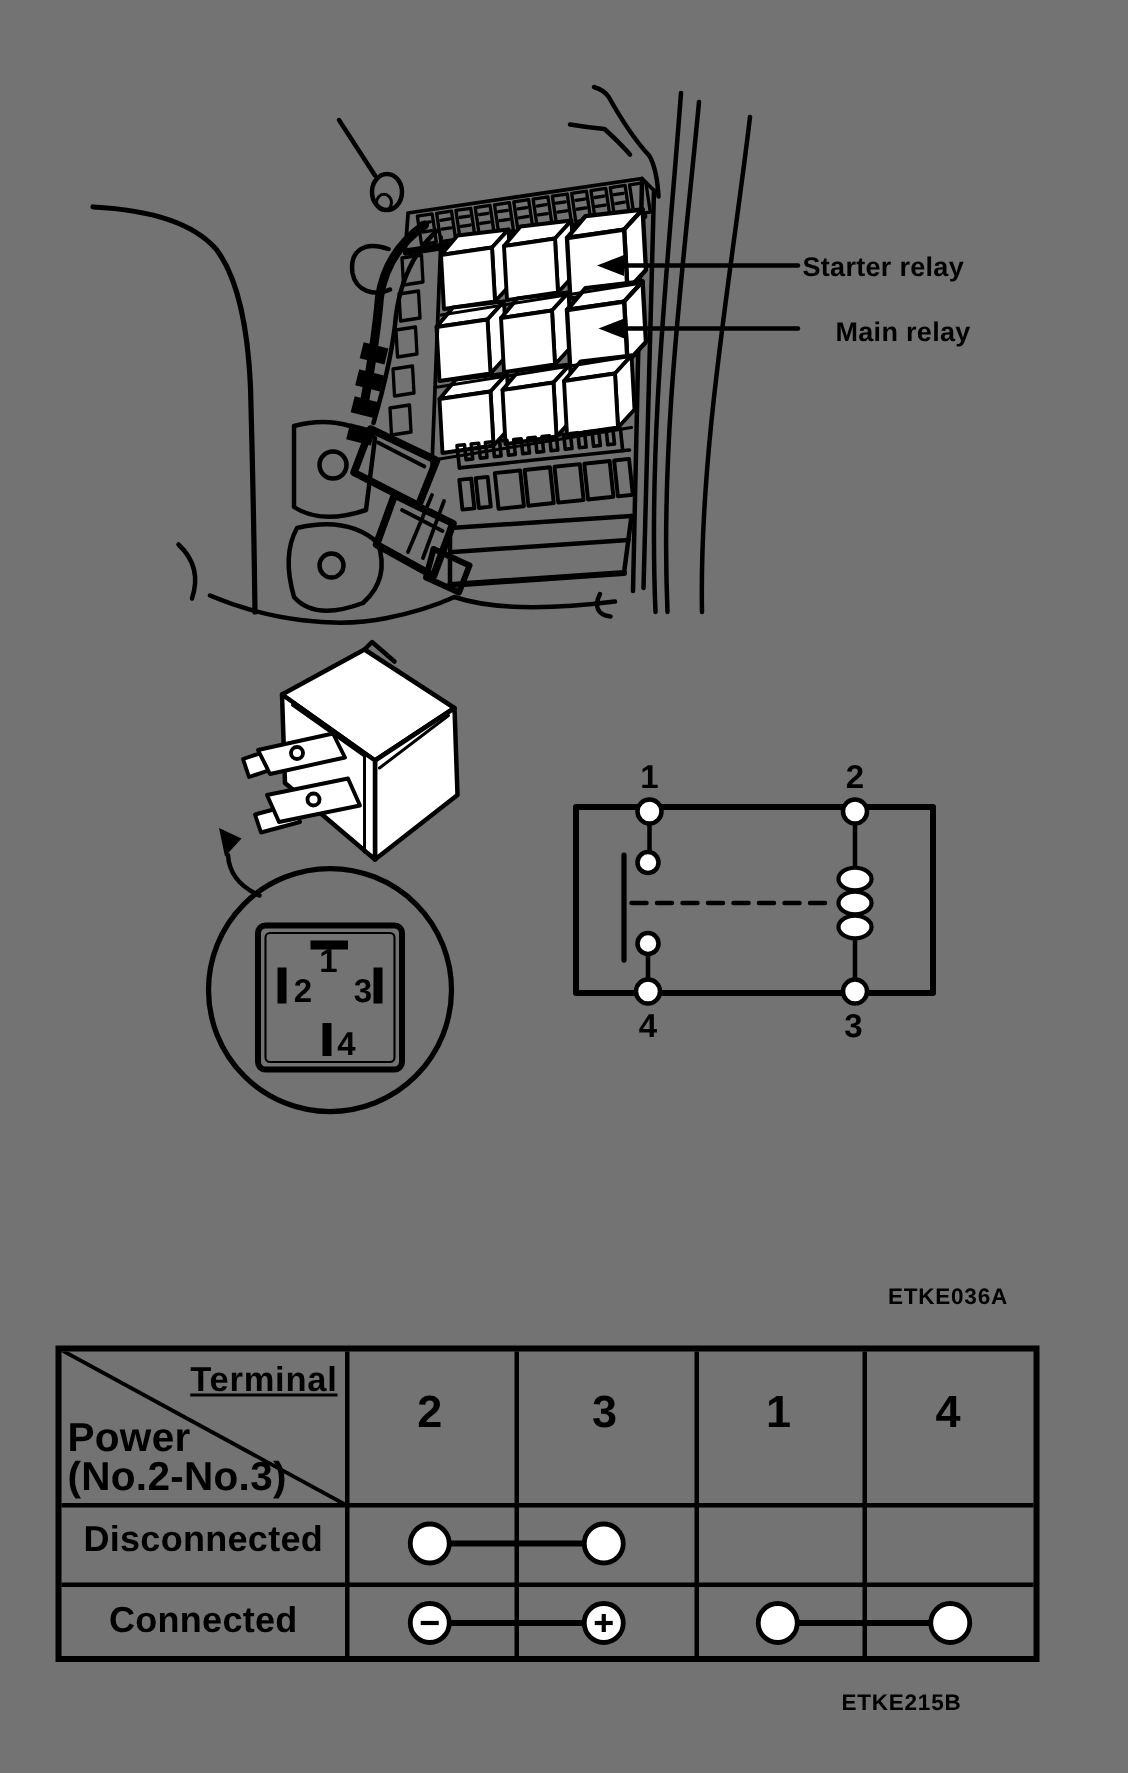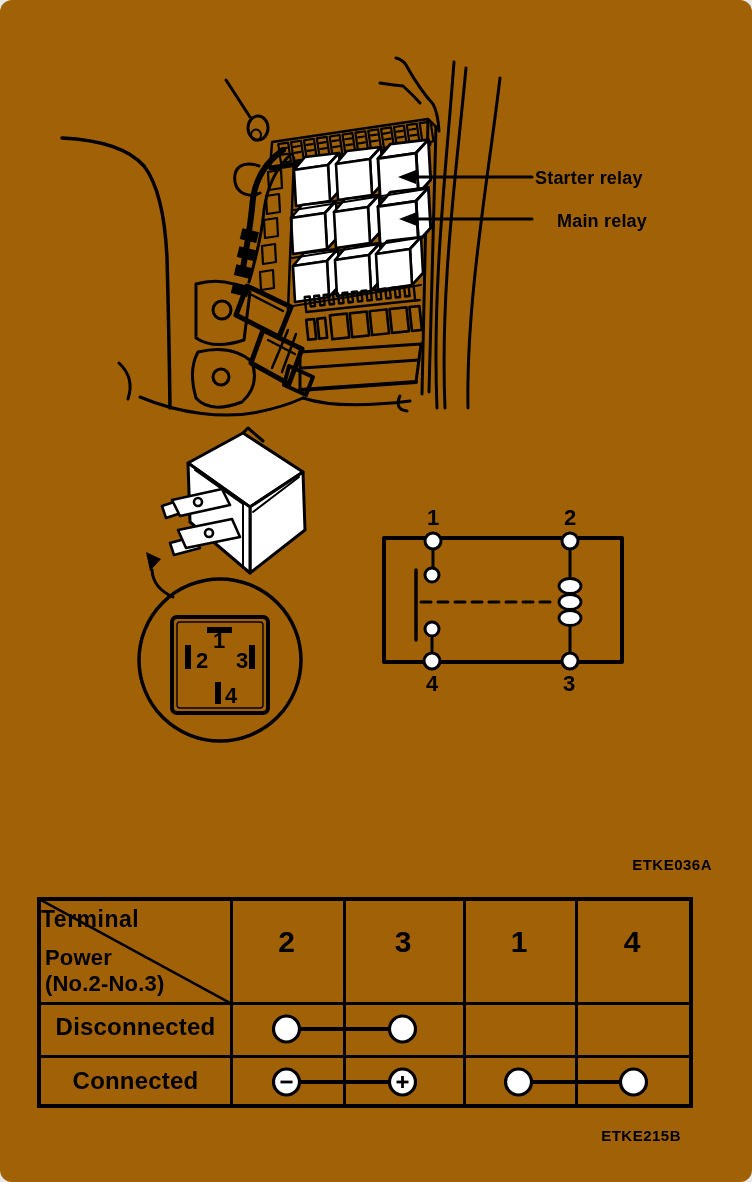--- a/index.html
+++ b/index.html
@@ -1,28 +1,28 @@
 <!DOCTYPE html>
 <html><head>
 <meta charset="utf-8">
 <style>
   html,body{margin:0;padding:0;background:#e8e8e8;}
-  #stage{position:relative;width:752px;height:1182px;background:#a16207;overflow:hidden;
-         font-family:"Liberation Sans",sans-serif;color:#000;border-radius:12px;}
+  #stage{position:relative;width:752px;height:1182px;background:#737373;overflow:hidden;
+         font-family:"Liberation Sans",sans-serif;color:#000;}
   svg{position:absolute;display:block;}
   .callout{position:absolute;font:700 18px "Liberation Sans",sans-serif;letter-spacing:.2px;white-space:nowrap;}
-  .figcode{position:absolute;width:160px;text-align:right;font:700 15px "Liberation Sans",sans-serif;letter-spacing:.5px;}
+  .figcode{position:absolute;width:160px;text-align:center;font:700 15px "Liberation Sans",sans-serif;letter-spacing:.5px;}
   
   #ttable{position:absolute;left:37px;top:897px;width:656px;height:211px;
           border:4px solid #000;box-sizing:border-box;}
   #ttable .vl{position:absolute;top:0;width:3px;height:203px;background:#000;}
   #ttable .hl{position:absolute;left:0;width:648px;height:3px;background:#000;}
   #ttable .cell-txt{position:absolute;font-weight:700;}
-  .corner-top{left:0;top:5px;width:184px;font-size:23px;letter-spacing:.5px;}
-  .corner-bottom{left:4px;top:44px;font-size:22px;line-height:26px;letter-spacing:.2px;}
+  .corner-top{left:0;top:5px;width:184px;text-align:right;font-size:23px;letter-spacing:.5px;text-decoration:underline;}
+  .corner-bottom{left:4px;top:44px;font-size:27px;line-height:26px;letter-spacing:.2px;}
   .colnum{top:24px;height:34px;text-align:center;font-size:30px;line-height:34px;}
   .rowlabel{left:0;width:189px;text-align:center;font-size:24px;letter-spacing:.2px;}
 </style>
 </head>
 <body>
 
 <div id="stage">
 
   <svg style="left:0;top:0" width="752" height="460" viewBox="0 0 752 460" fill="none" stroke="#000" stroke-linecap="round" stroke-linejoin="round">
 

